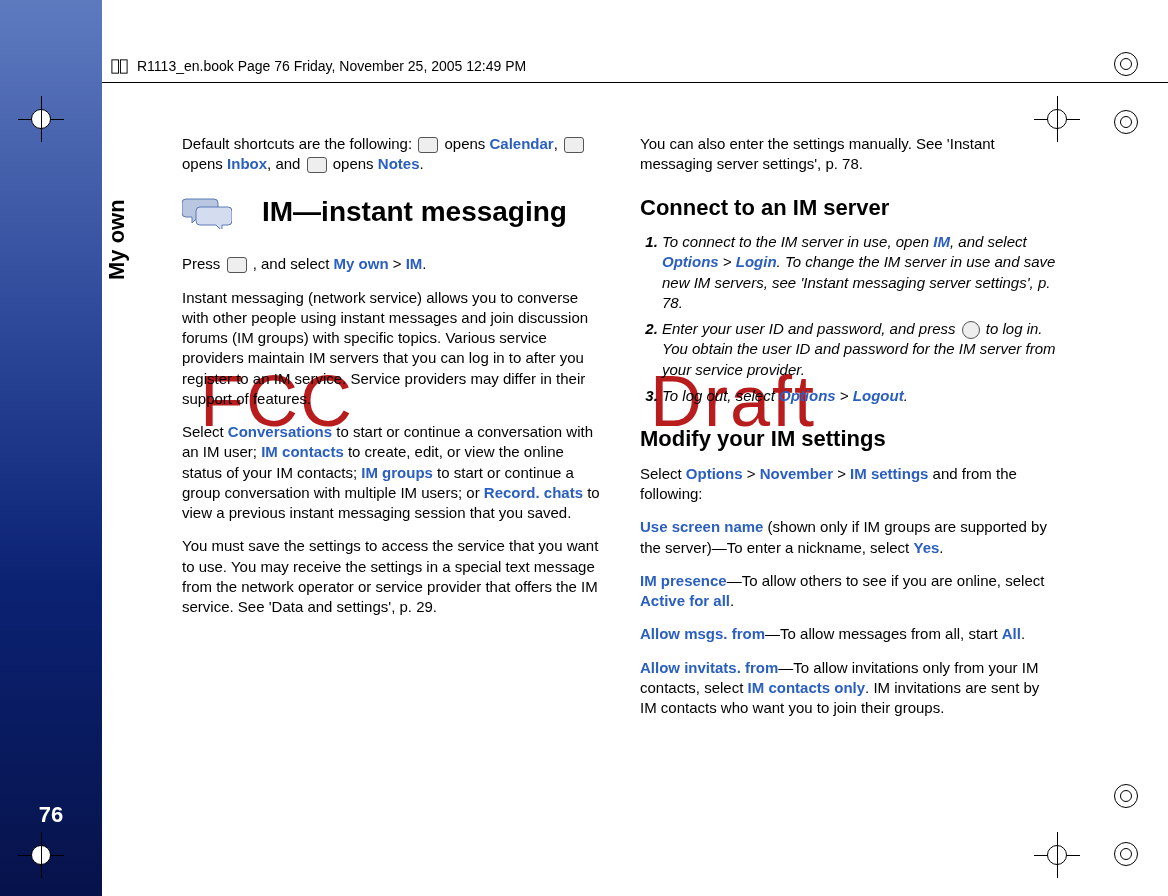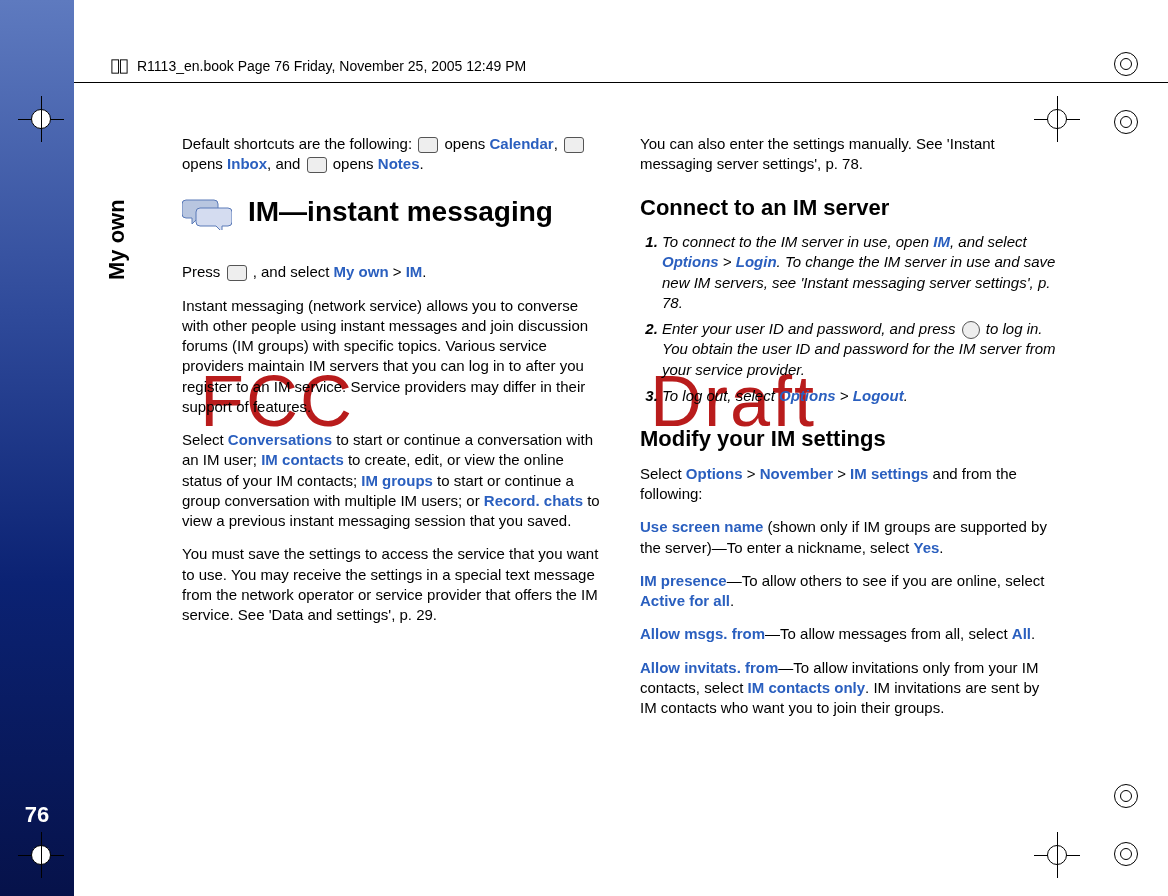--- a/index.html
+++ b/index.html
@@ -54,21 +54,21 @@
 }
 .cross:before,.cross:after{content:"";position:absolute;background:#000;}
 .cross:before{left:0;right:0;top:50%;height:1px;}
 .cross:after{top:0;bottom:0;left:50%;width:1px;}
 .cross .c{position:absolute;top:50%;left:50%;width:18px;height:18px;margin:-10px 0 0 -10px;border:1px solid #000;border-radius:50%;background:#fff;}
 
 
 .left-bar {
   position:absolute;
   top:0; bottom:0; left:0;
-  width:74px;
+  width:102px;
   background: linear-gradient(to bottom, #5e7abf 0%, #2f4a9a 35%, #0b2273 65%, #06124a 100%);
 }
 .left-bar .page-num{
   position:absolute;
   bottom:68px;
   left:0; right:0;
   text-align:center;
   color:#fff;
   font-weight:bold;
   font-size:22px;
@@ -94,21 +94,21 @@
   display:flex;
   gap:40px;
 }
 .col {
   flex:1;
   font-size:15px;
   line-height:1.35;
 }
 .col p { margin: 0 0 13px 0; }
 .link { color:#2a5fbf; font-weight:bold; }
-.h1-row { display:flex; align-items:flex-end; gap:16px; margin: 18px 0 32px 0;}
+.h1-row { display:flex; align-items:flex-start; gap:30px; margin: 18px 0 24px 0;}
 .h1-icon { width:50px;height:36px; flex:none;}
 h2.big{ font-size:28px; font-weight:bold; margin:0; }
 h3.sub{ font-size:22px; font-weight:bold; margin: 18px 0 10px 0;}
 ol.steps{ margin:0 0 12px 0; padding-left:22px;font-style:italic;}
 ol.steps li{ margin-bottom:6px;}
 ol.steps li::marker{ font-weight:bold;}
 .key-icon{
   display:inline-block;
   width:18px;height:14px;
   border:1px solid #555;
@@ -265,19 +265,19 @@
     <p>
       <span>Select </span><span class="link">Options</span><span> &gt; </span><span class="link">November</span><span> &gt; </span><span class="link">IM settings</span><span> and from the following:</span>
     </p>
     <p>
       <span class="link">Use screen name</span><span> (shown only if IM groups are supported by the server)—To enter a nickname, select </span><span class="link">Yes</span><span>.</span>
     </p>
     <p>
       <span class="link">IM presence</span><span>—To allow others to see if you are online, select </span><span class="link">Active for all</span><span>.</span>
     </p>
     <p>
-      <span class="link">Allow msgs. from</span><span>—To allow messages from all, select </span><span class="link">All</span><span>.</span>
+      <span class="link">Allow msgs. from</span><span>—To allow messages from all, start </span><span class="link">All</span><span>.</span>
     </p>
     <p>
       <span class="link">Allow invitats. from</span><span>—To allow invitations only from your IM contacts, select </span><span class="link">IM contacts only</span><span>. IM invitations are sent by IM contacts who want you to join their groups.</span>
     </p>
   </div>
 </div>
 
 </body></html>

